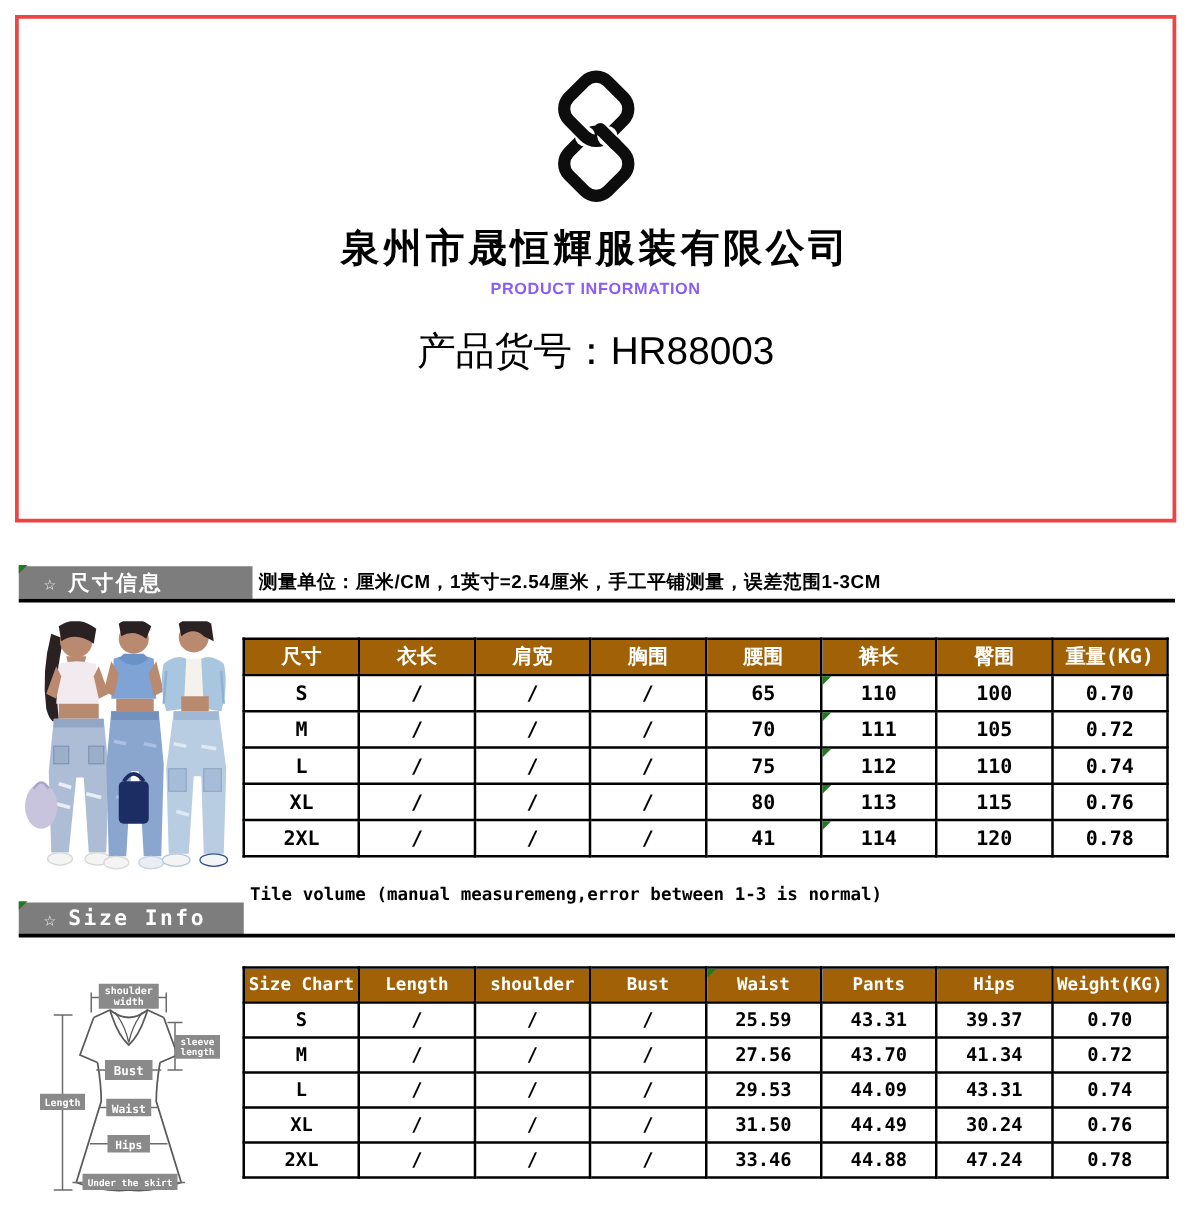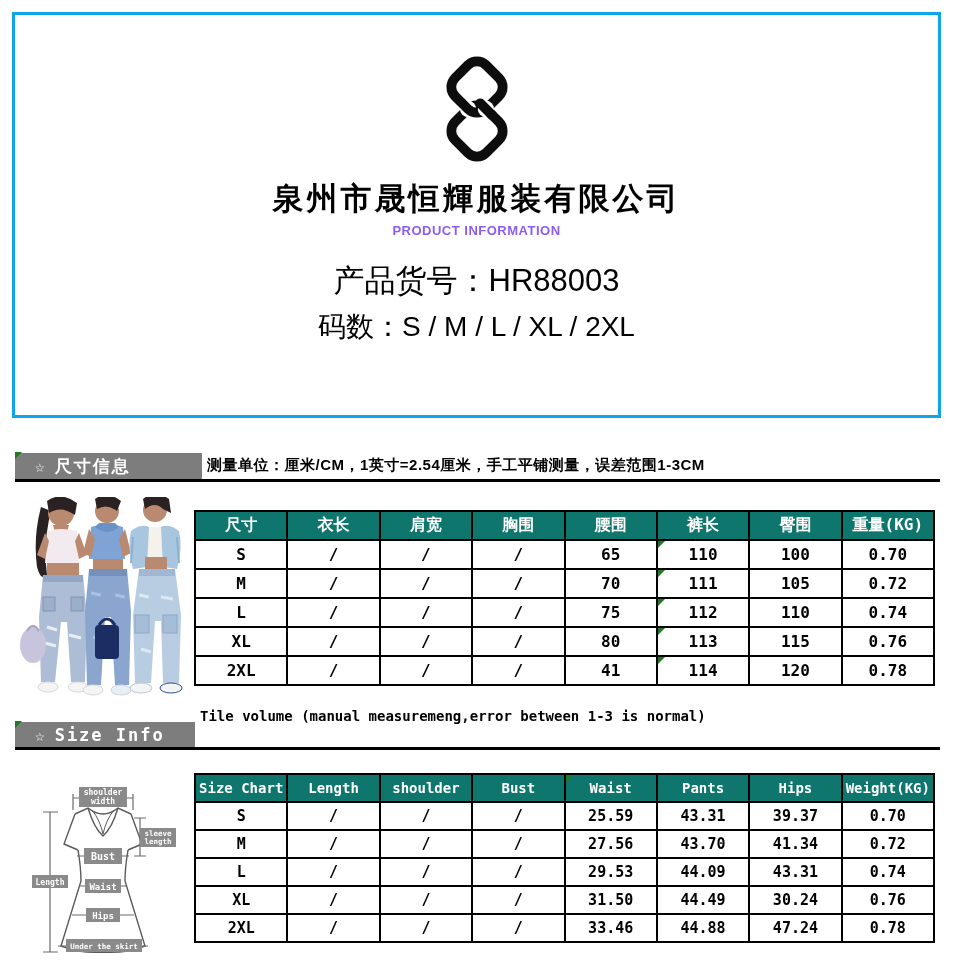--- a/index.html
+++ b/index.html
@@ -4,21 +4,21 @@
 <style>
   html,body{margin:0;padding:0;}
   body{
     width:953px;height:973px;position:relative;background:#ffffff;
     font-family:"Liberation Sans", sans-serif;color:#000;
     overflow:hidden;
   }
   
   .card{
     position:absolute;left:12px;top:12px;width:929px;height:406px;
-    border:3px solid #0ea5e9;box-sizing:border-box;text-align:center;
+    border:3px solid #ef4444;box-sizing:border-box;text-align:center;
   }
   .logo-wrap{margin-top:33px;height:122px;}
   .company{
     margin-top:8px;font-family:"DejaVu Serif","Liberation Serif",serif;
     font-size:31px;font-weight:700;letter-spacing:3px;
   }
   .title-cn{
     margin-top:14px;font-family:"DejaVu Serif","Liberation Serif",serif;
     font-size:37px;font-weight:700;letter-spacing:7px;
   }
@@ -57,21 +57,21 @@
   table.size-table{
     position:absolute;left:194px;width:741px;border-collapse:collapse;table-layout:fixed;
     font-family:"DejaVu Sans Mono","Liberation Mono",monospace;
   }
   #table-cm{top:510px;}
   #table-in{top:773px;}
   .size-table th,.size-table td{
     border:2px solid #000;text-align:center;vertical-align:middle;
     position:relative;padding:0;
   }
-  .size-table th{background:#0f766e;color:#fff;font-weight:700;}
+  .size-table th{background:#a16207;color:#fff;font-weight:700;}
   #table-cm th{height:27px;font-size:16px;}
   #table-cm td{height:27px;font-size:16px;font-weight:700;}
   #table-in th{height:26px;font-size:14px;}
   #table-in td{height:26px;font-size:15px;font-weight:700;}
   .corner-note::before{
     content:"";position:absolute;left:0;top:0;width:0;height:0;
     border-top:7px solid #217a21;border-right:7px solid transparent;
   }
   
   #models{position:absolute;left:3px;top:497px;}
@@ -95,21 +95,20 @@
       <rect x="33" y="21" width="54" height="54" rx="16" fill="none" stroke="#0d0d0d" stroke-width="12" transform="rotate(45 60 48)"></rect>
 
       <circle cx="71" cy="75" r="10" fill="#ffffff"></circle>
 
       <path d="M64,68 L79,83" stroke="#0d0d0d" stroke-width="12" stroke-linecap="round" fill="none"></path>
     </svg>
   </div>
   <div class="company">泉州市晟恒輝服装有限公司</div>
   <div class="title-en">PRODUCT INFORMATION</div>
   <div class="item-line"><span>产品货号：</span><span>HR88003</span></div>
-  <div class="sizes-line"><span>码数：</span><span>S / M / L / XL / 2XL</span></div>
 </div>
 
 <div class="sec-bar" id="bar-cm">
   <span class="green-corner"></span>
   <span class="star">☆</span>
   <span>尺寸信息</span>
 </div>
 <div class="sec-note-cn">测量单位：厘米/CM，1英寸=2.54厘米，手工平铺测量，误差范围1-3CM</div>
 <div class="rule" id="rule-cm"></div>
 

